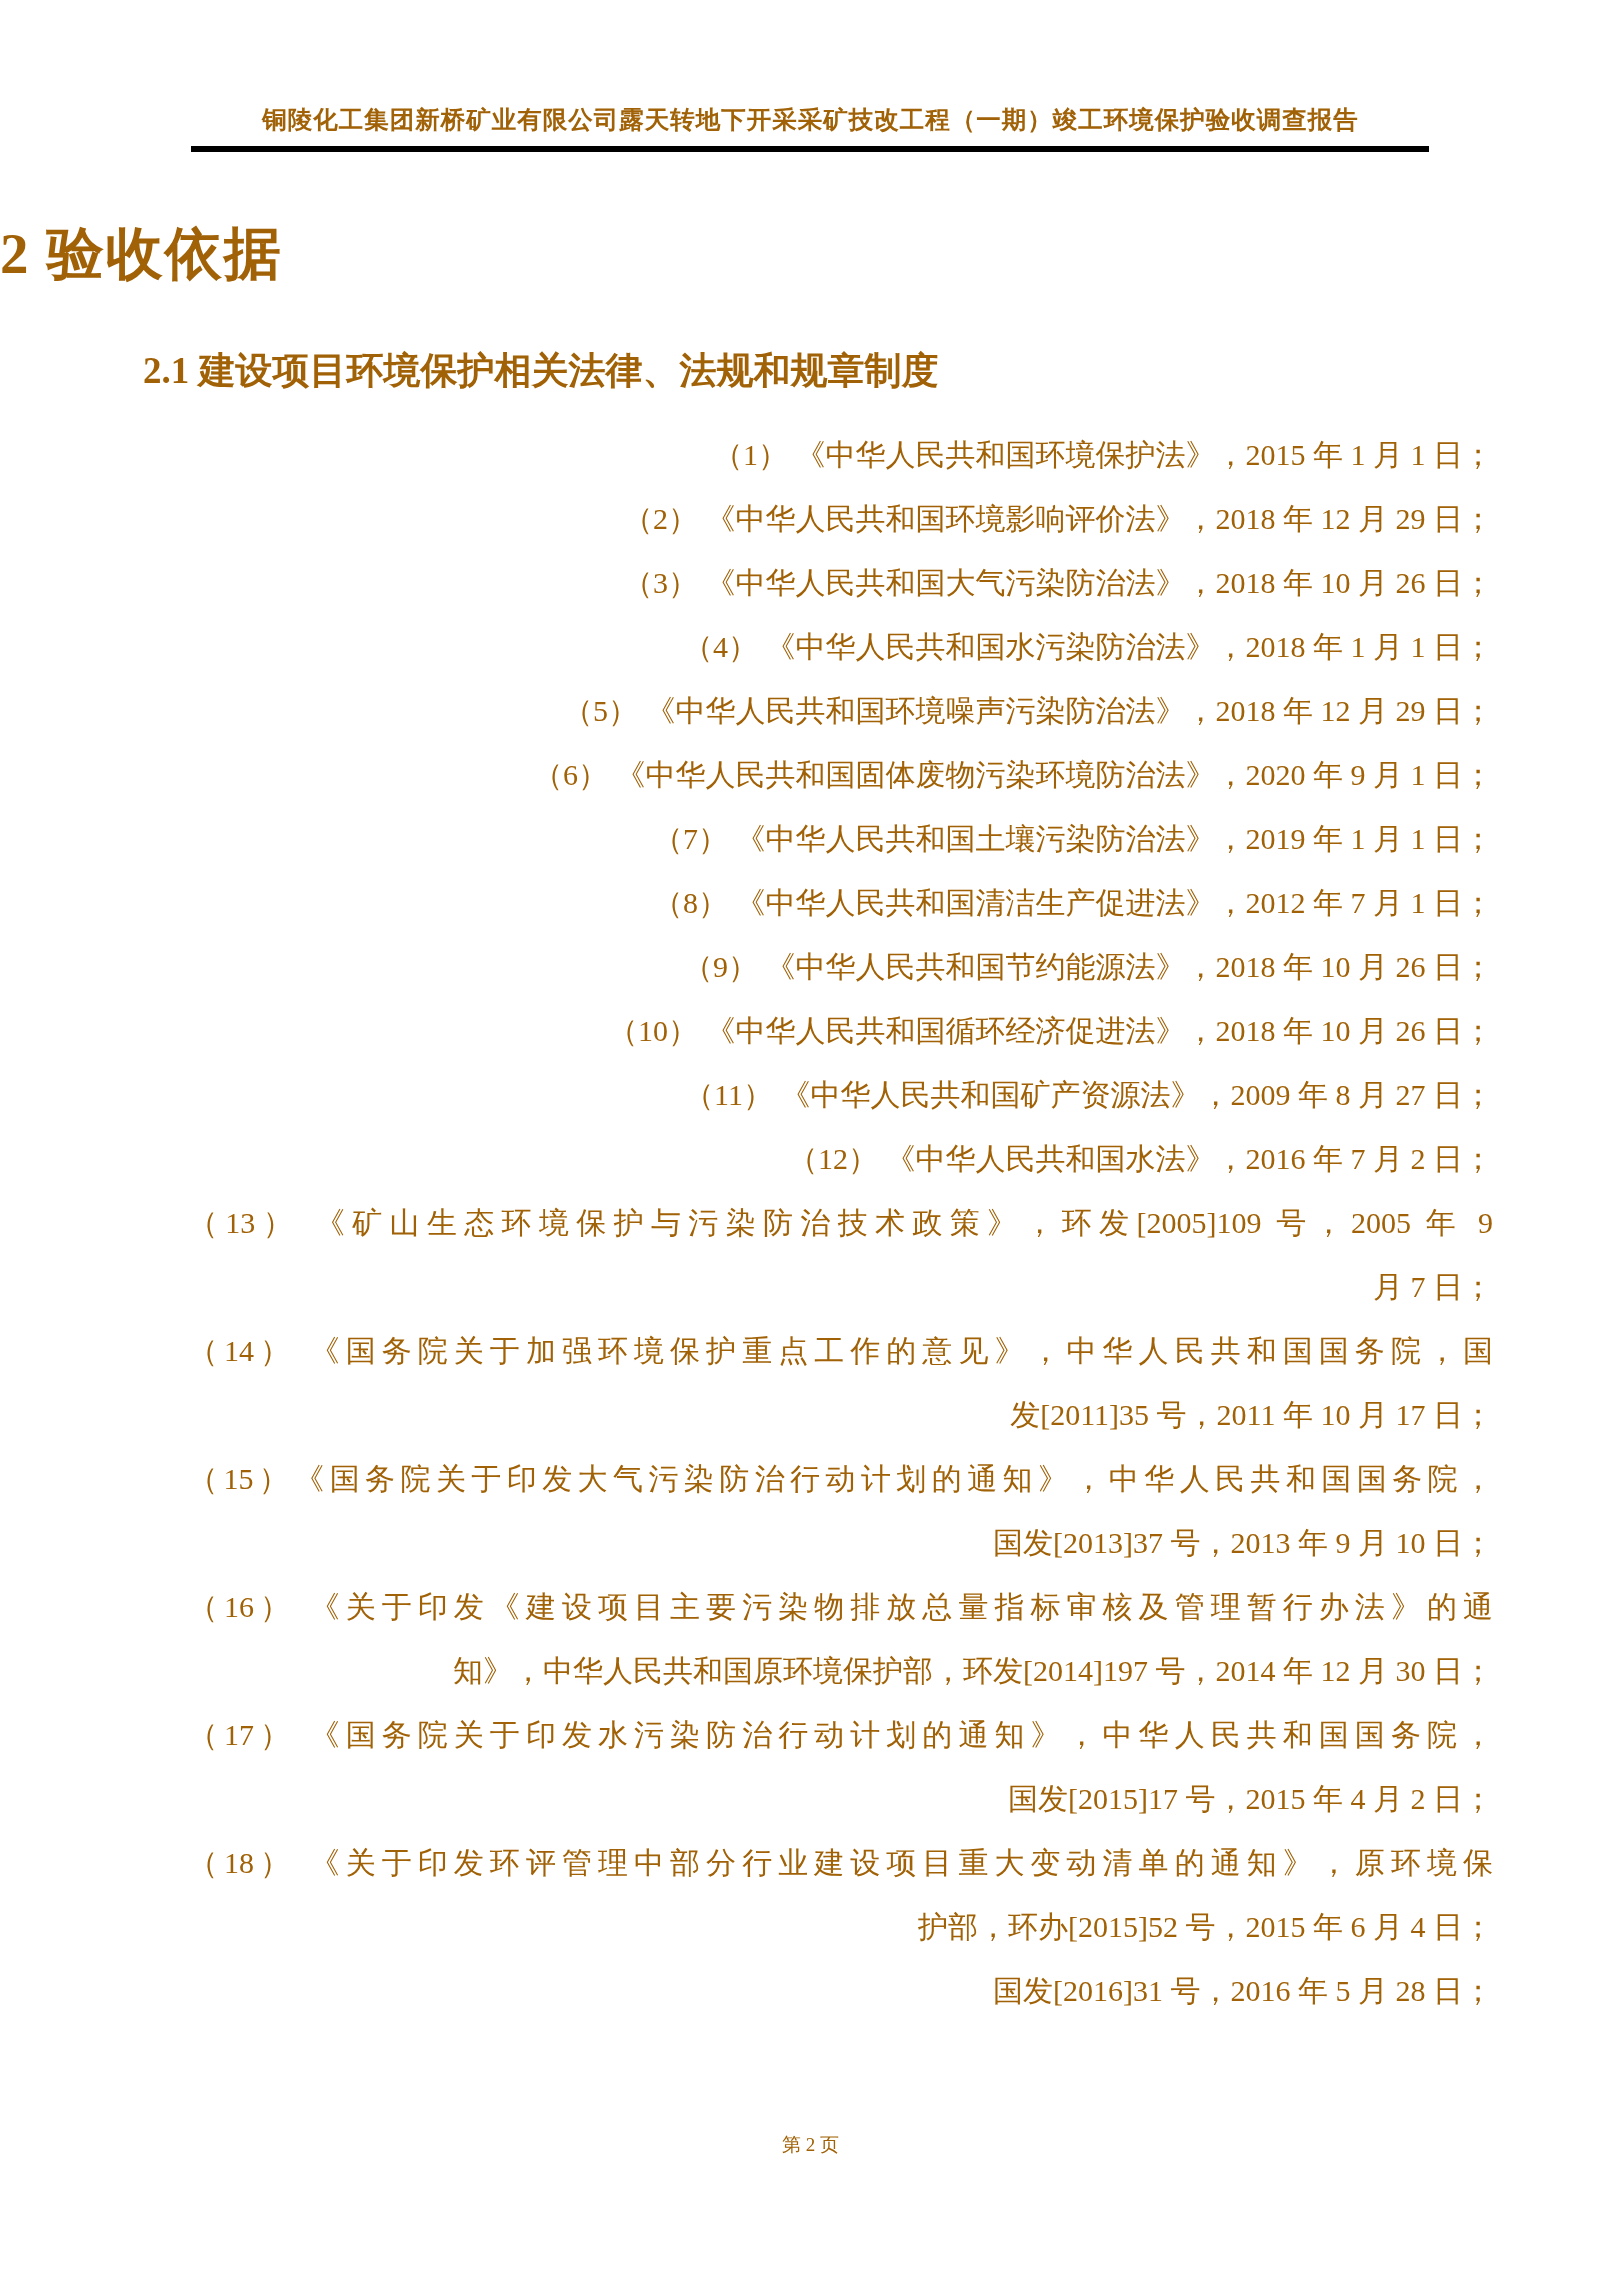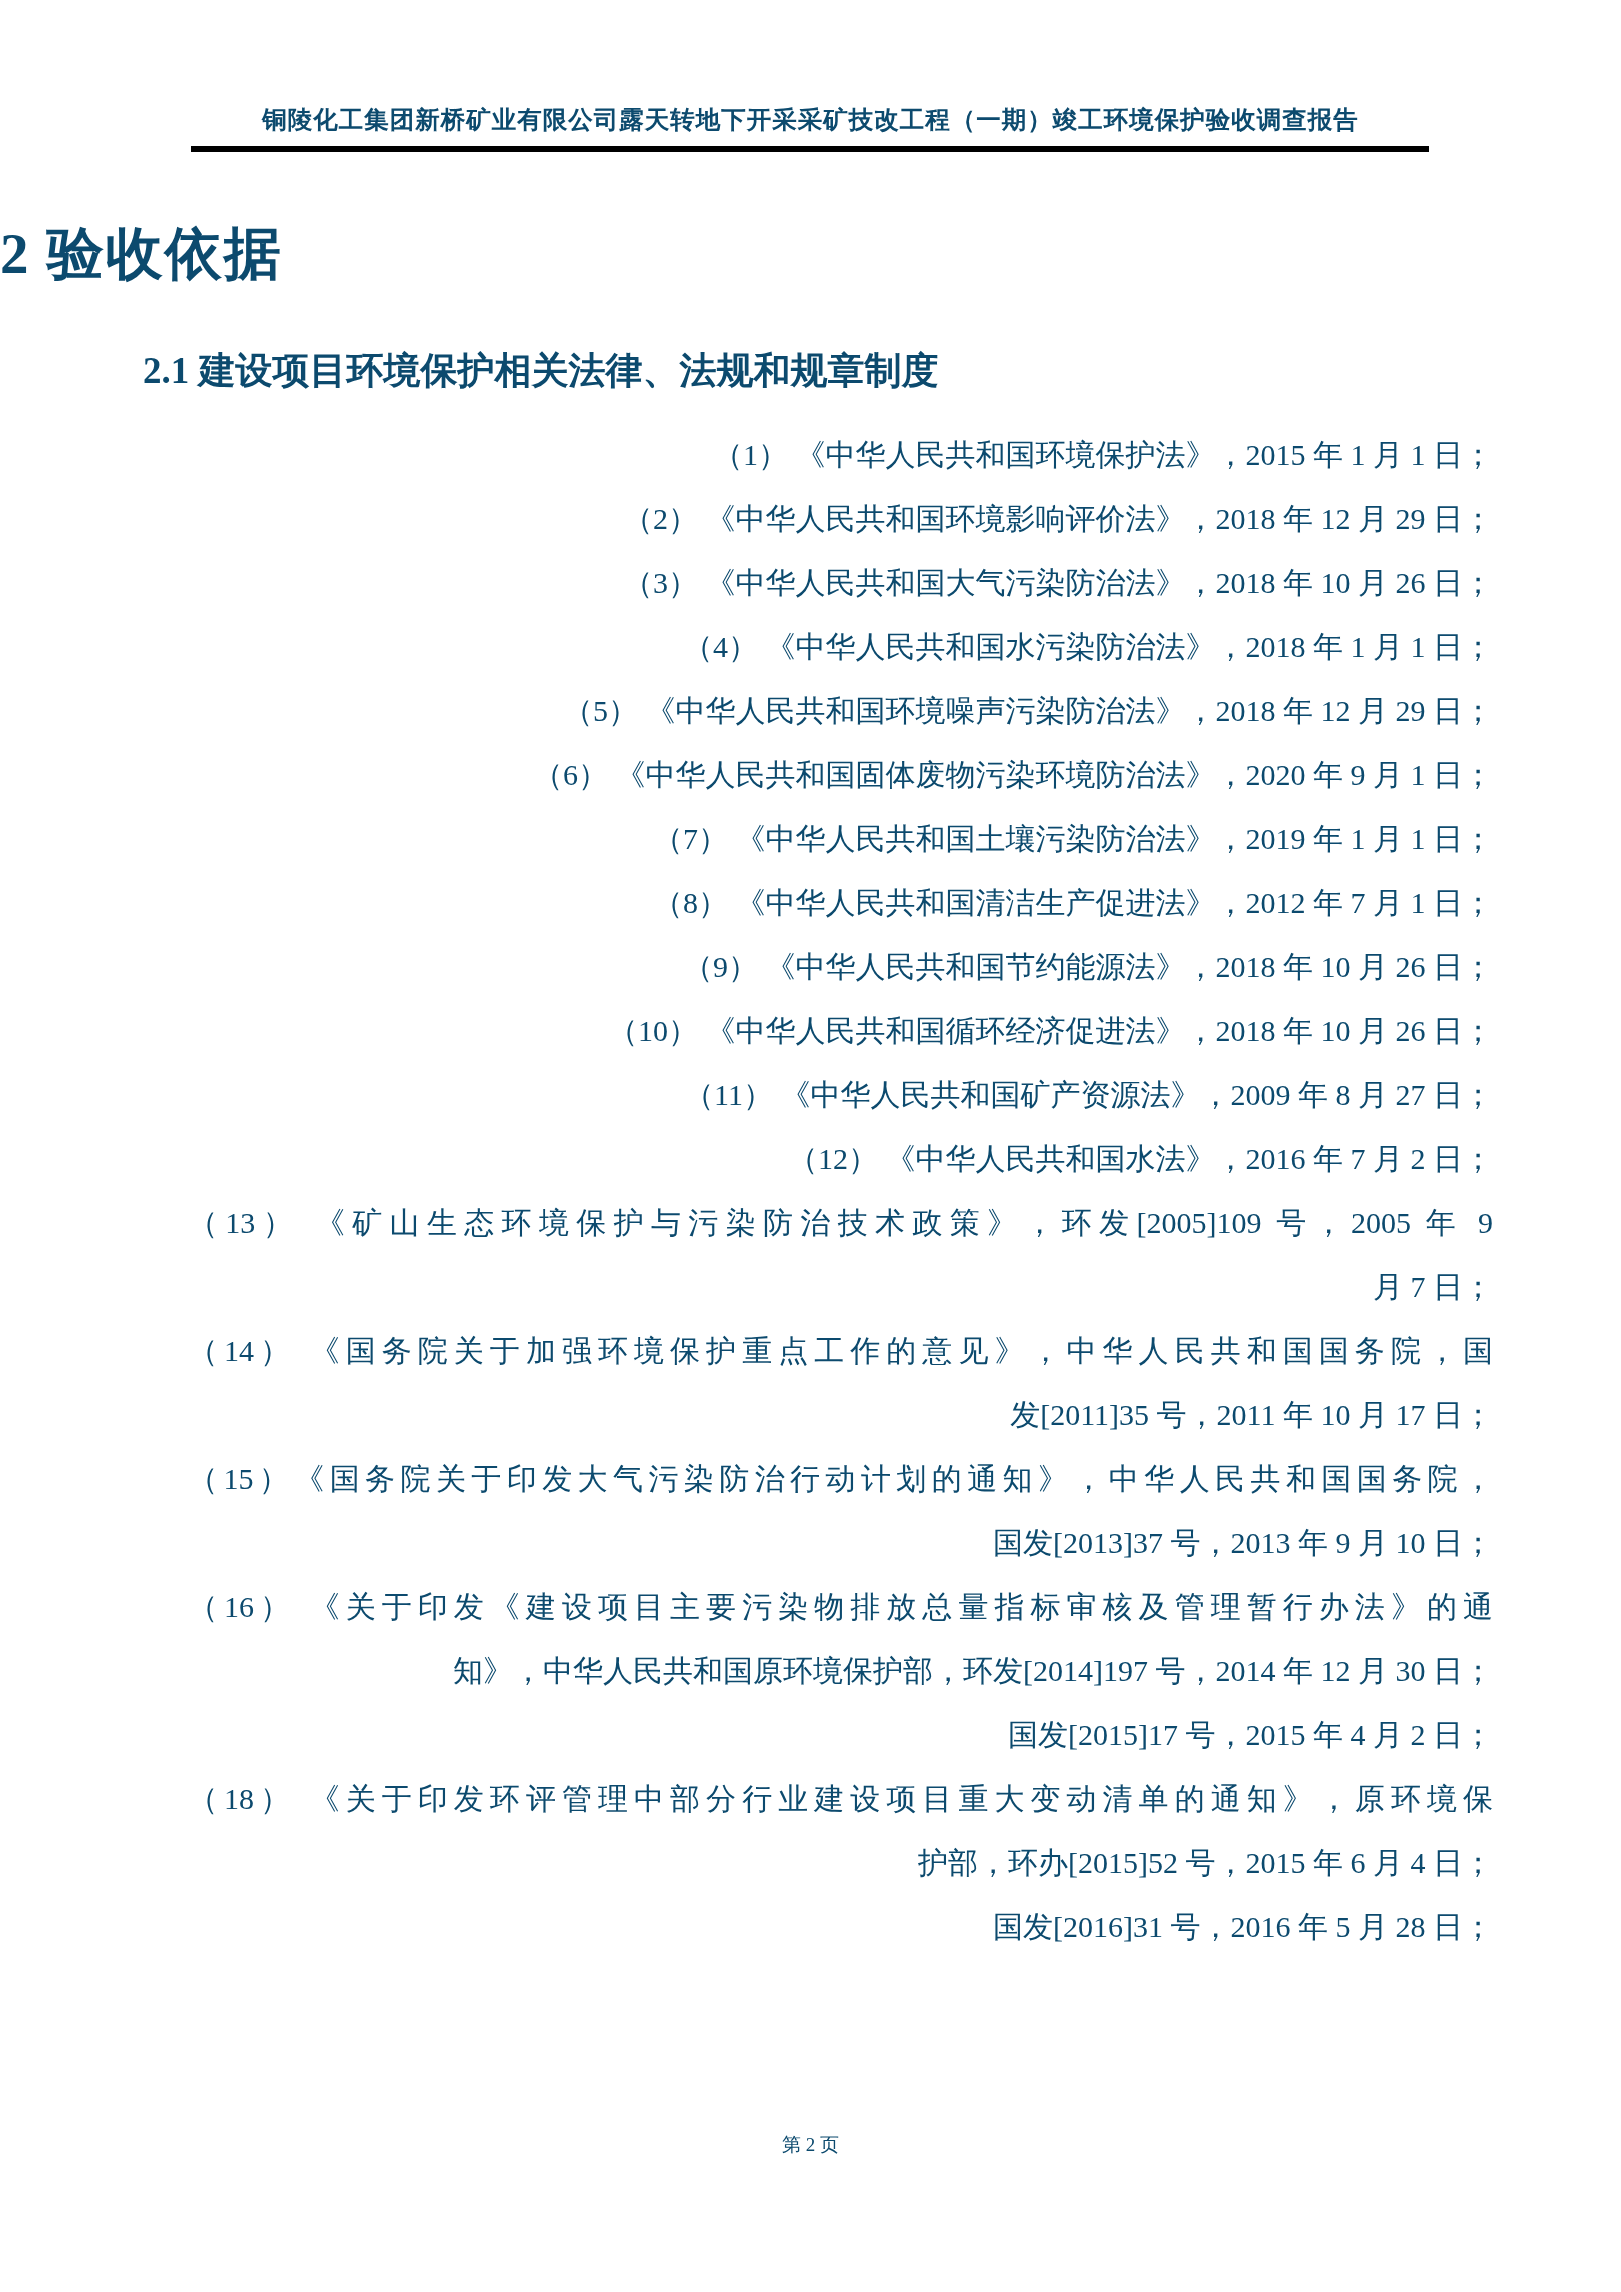--- a/index.html
+++ b/index.html
@@ -6,21 +6,21 @@
     margin: 0;
     padding: 0;
     background: #e8e8e8;
   }
   .page {
     position: relative;
     width: 1621px;
     height: 2293px;
     margin: 0 auto;
     background: #ffffff;
-    color: #0c4a6e;
+    color: #a16207;
     font-family: "Liberation Serif", "DejaVu Serif", serif;
     overflow: hidden;
   }
   .page-header {
     position: absolute;
     top: 104px;
     left: 127px;
     right: 127px;
     text-align: center;
     font-size: 24.5px;
@@ -115,20 +115,21 @@
       <p class="indent">（11） 《中华人民共和国矿产资源法》，2009 年 8 月 27 日；</p>
       <p class="indent">（12） 《中华人民共和国水法》，2016 年 7 月 2 日；</p>
       <p class="indent full">（13） 《矿山生态环境保护与污染防治技术政策》，环发[2005]109 号，2005 年 9</p>
       <p>月 7 日；</p>
       <p class="indent full">（14） 《国务院关于加强环境保护重点工作的意见》，中华人民共和国国务院，国</p>
       <p>发[2011]35 号，2011 年 10 月 17 日；</p>
       <p class="indent full">（15）《国务院关于印发大气污染防治行动计划的通知》，中华人民共和国国务院，</p>
       <p>国发[2013]37 号，2013 年 9 月 10 日；</p>
       <p class="indent full">（16） 《关于印发《建设项目主要污染物排放总量指标审核及管理暂行办法》的通</p>
       <p>知》，中华人民共和国原环境保护部，环发[2014]197 号，2014 年 12 月 30 日；</p>
+      <p class="indent full">（17） 《国务院关于印发水污染防治行动计划的通知》，中华人民共和国国务院，</p>
       <p>国发[2015]17 号，2015 年 4 月 2 日；</p>
       <p class="indent full">（18） 《关于印发环评管理中部分行业建设项目重大变动清单的通知》，原环境保</p>
       <p>护部，环办[2015]52 号，2015 年 6 月 4 日；</p>
       <p>国发[2016]31 号，2016 年 5 月 28 日；</p>
     </div>
 
   <div class="page-footer">第 2 页</div>
 
 </div>
 

